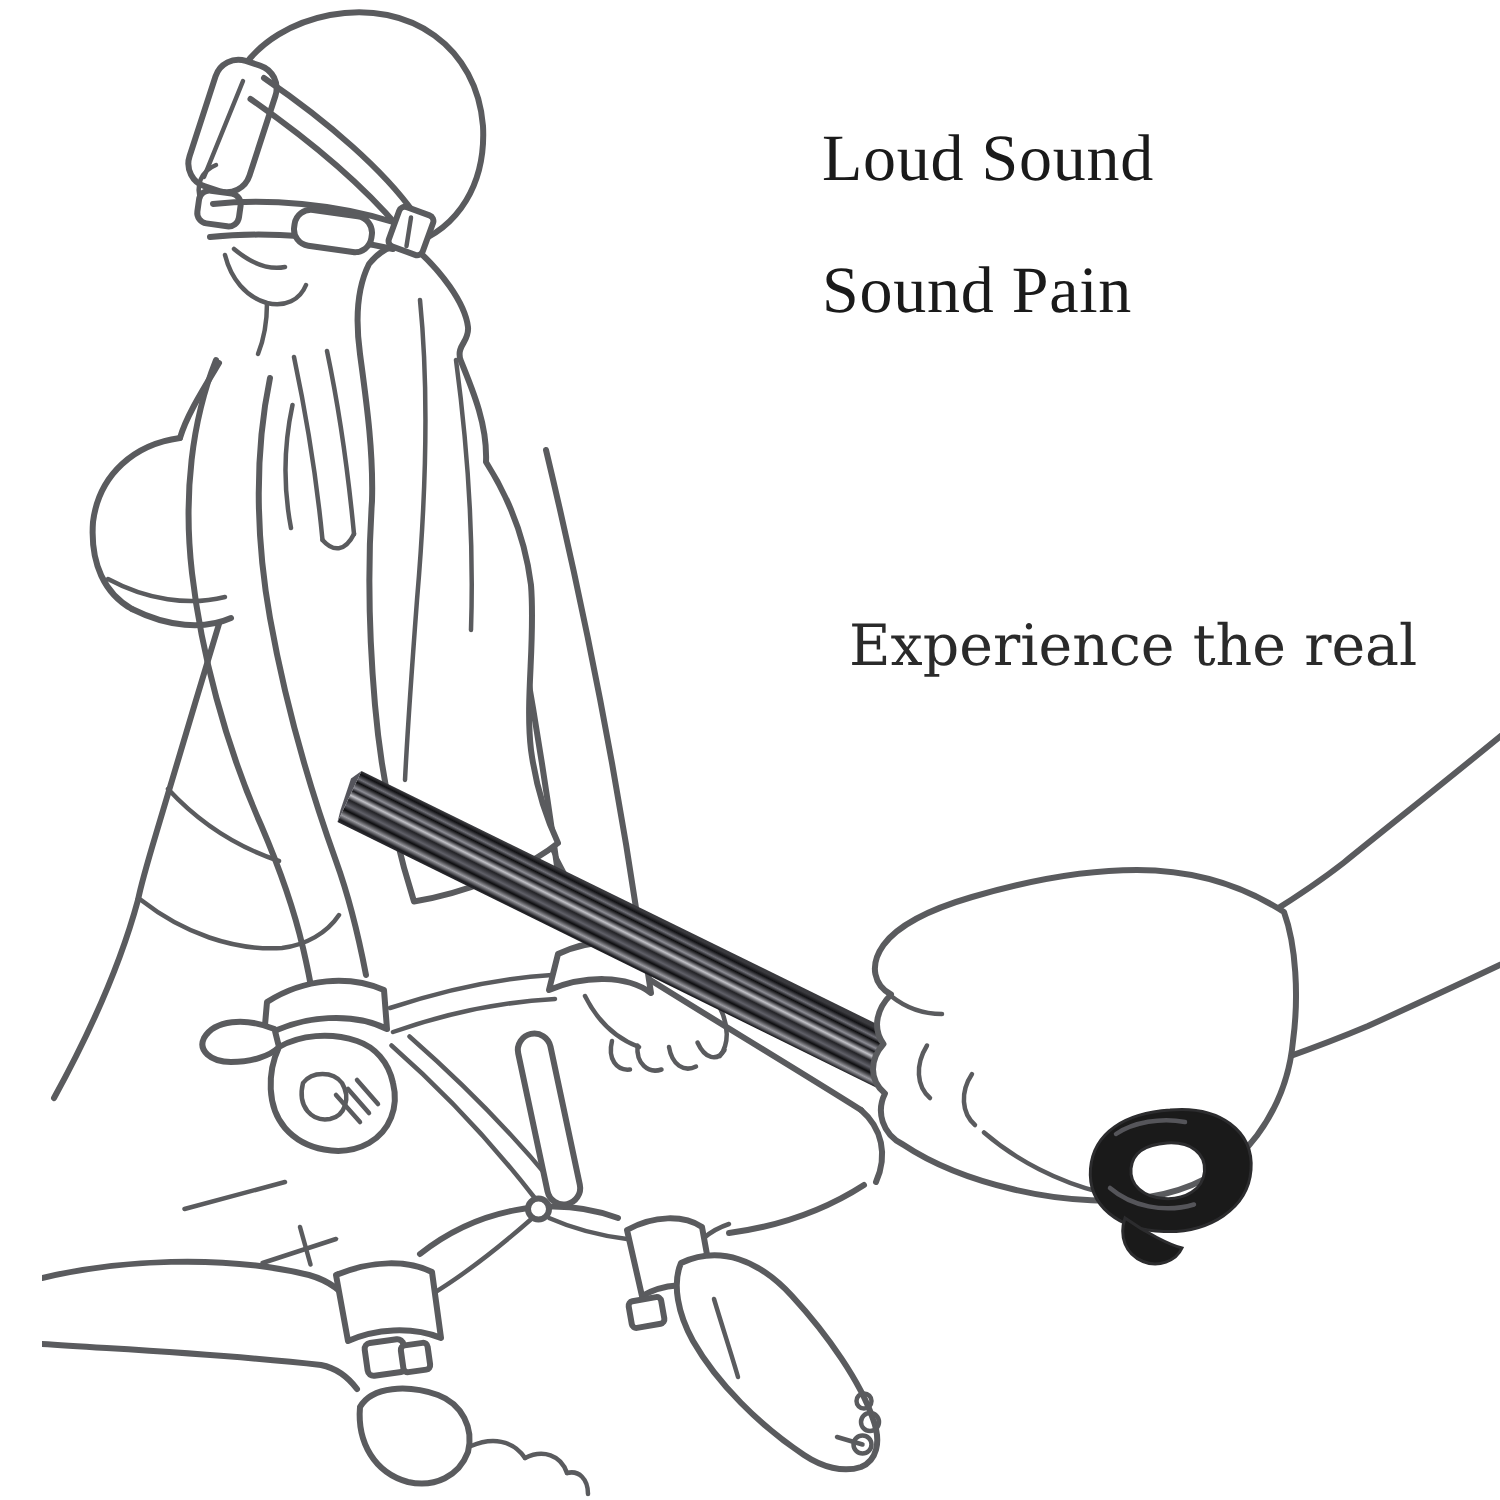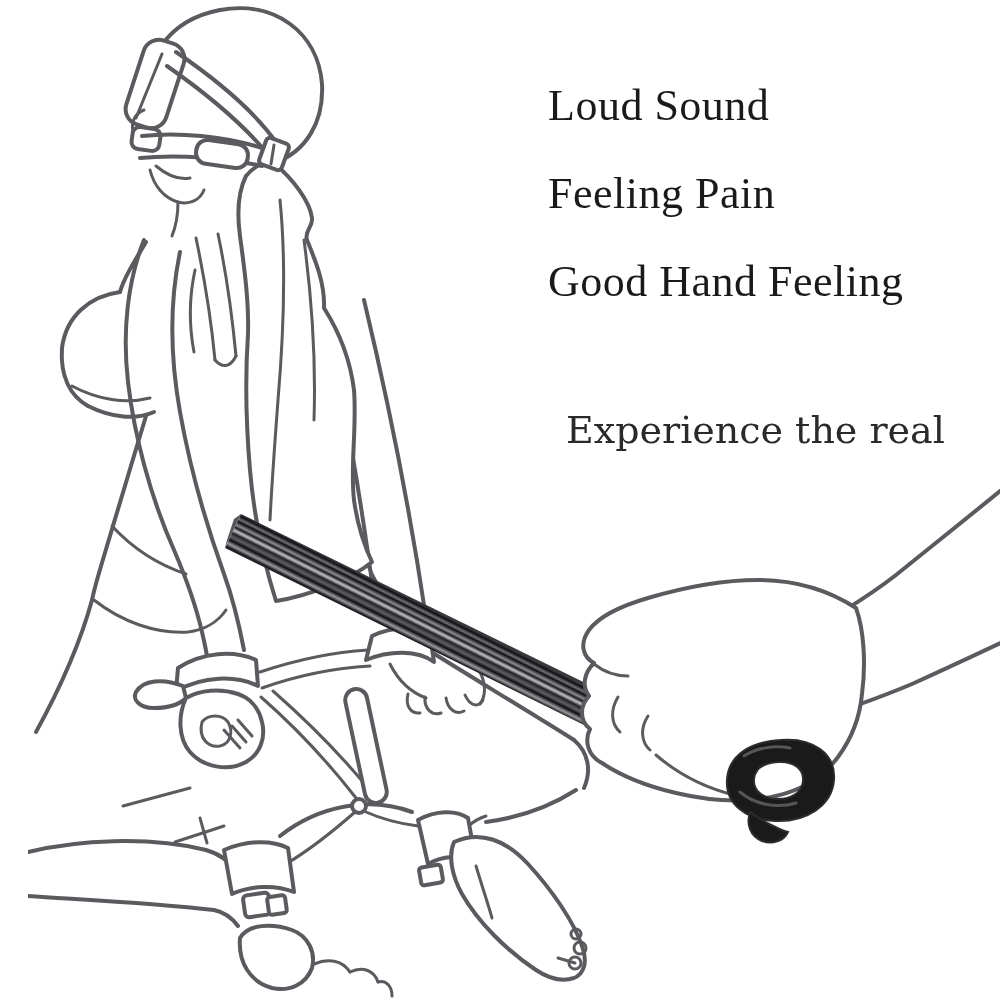--- a/index.html
+++ b/index.html
@@ -192,20 +192,19 @@
       <path class="leather" fill-rule="evenodd" d="M 752,740 C 785,737 808,754 806,780 C 804,806 778,822 748,821 C 718,820 697,804 699,779 C 701,755 722,742 752,740 Z
            M 750,762 C 766,761 776,769 775,781 C 774,793 762,800 748,799 C 734,798 725,790 726,779 C 727,768 736,763 750,762 Z"></path>
       <path class="leather-hl" d="M 712,792 C 726,804 748,809 768,803"></path>
       <path class="leather-hl" d="M 716,756 C 728,748 746,745 762,748"></path>
       <path class="leather" d="M 722,812 C 718,824 722,836 734,841 C 744,845 756,841 760,832 C 752,830 736,822 722,812 Z"></path>
     </g>
   </svg>
 
   <div class="claims">
     <div class="claim">Loud Sound</div>
-    <div class="claim">Feeling Pain</div>
-    <div class="claim">Good Hand Feeling</div>
+    <div class="claim">Sound Pain</div>
   </div>
 
   <div class="tagline">
     <div>Experience the real</div>
   </div>
 </div>
 
 </body></html>

